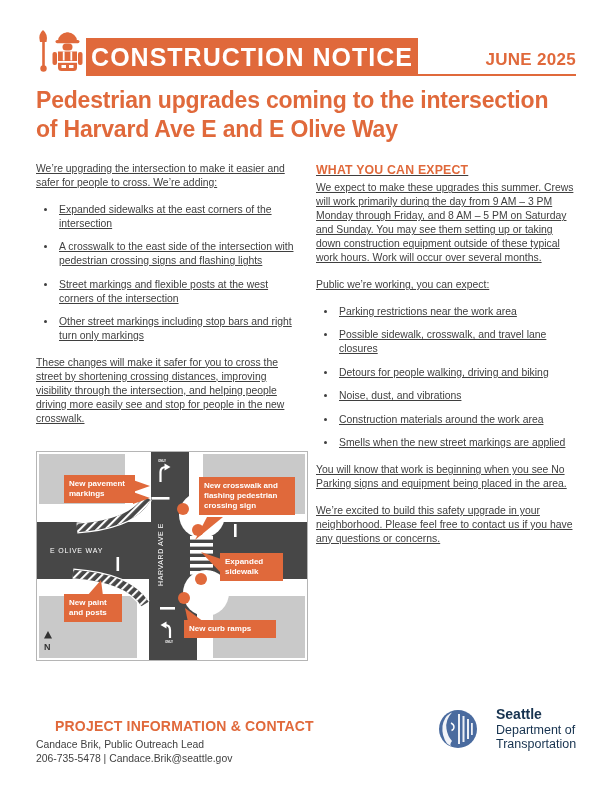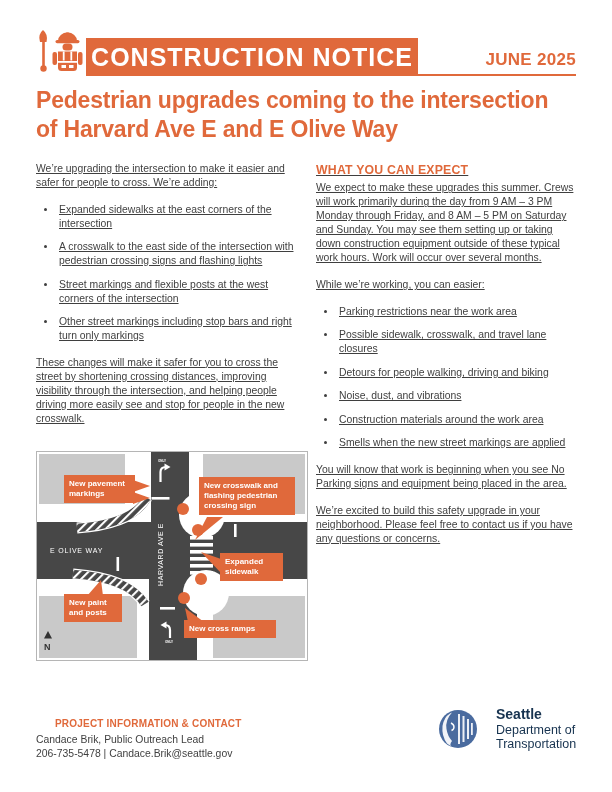--- a/index.html
+++ b/index.html
@@ -28,21 +28,21 @@
   .sec-h { color:var(--orange); font-weight:700; font-size:12.3px; letter-spacing:.2px; margin-bottom:3px; }
 
   
   .map { position:relative; width:272px; height:210px; margin-top:25px; border:1px solid #b5b5b5; background:#fff; }
   .map svg { position:absolute; left:0; top:0; }
   .callout { position:absolute; background:var(--orange); color:#fff; font-weight:700;
              font-size:8px; line-height:1.28; padding:4px 5px; }
 
   
   .contact { position:absolute; left:36px; top:717px; font-size:10.4px; color:var(--text); line-height:1.35; }
-  .contact .sec-h { font-size:10px; margin-bottom:2px;padding-left:19px; }
+  .contact .sec-h { font-size:14px; margin-bottom:2px;padding-left:19px; }
   .sdot { position:absolute; left:438px; top:706px; display:flex; align-items:center; }
   .sdot-text { margin-left:18px; color:var(--navy); font-size:12.5px; line-height:1.18; }
   .sdot-text .b1 { font-weight:700; font-size:14px; }
 </style>
 </head>
 <body>
 
 <div class="page" style="--orange:#E0693B; --text:#3F3F3F; --navy:#16324F;">
 
   <div class="hdr-icon">
@@ -168,28 +168,28 @@
 
         <g>
           <polygon points="11,179 7,186.5 15,186.5" fill="#333333"></polygon>
           <text x="7" y="198" font-size="9" font-weight="bold" fill="#333333">N</text>
         </g>
       </svg>
       <div class="callout" style="left:27px; top:23px; width:71px;">New pavement markings</div>
       <div class="callout" style="left:162px; top:25px; width:96px;">New crosswalk and flashing pedestrian crossing sign</div>
       <div class="callout" style="left:183px; top:101px; width:63px;">Expanded sidewalk</div>
       <div class="callout" style="left:27px; top:142px; width:58px;">New paint and posts</div>
-      <div class="callout" style="left:147px; top:168px; width:92px;">New cross ramps</div>
+      <div class="callout" style="left:147px; top:168px; width:92px;">New curb ramps</div>
     </div>
   </div>
 
   <div class="col col-right">
     <div class="sec-h">WHAT YOU CAN EXPECT</div>
     <p>We expect to make these upgrades this summer. Crews will work primarily during the day from 9 AM – 3 PM Monday through Friday, and 8 AM – 5 PM on Saturday and Sunday. You may see them setting up or taking down construction equipment outside of these typical work hours. Work will occur over several months.</p>
-    <p>While we’re working, you can easier:</p>
+    <p>Public we’re working, you can expect:</p>
     <ul>
       <li>Parking restrictions near the work area</li>
       <li>Possible sidewalk, crosswalk, and travel lane closures</li>
       <li>Detours for people walking, driving and biking</li>
       <li>Noise, dust, and vibrations</li>
       <li>Construction materials around the work area</li>
       <li>Smells when the new street markings are applied</li>
     </ul>
     <p>You will know that work is beginning when you see No Parking signs and equipment being placed in the area.</p>
     <p>We’re excited to build this safety upgrade in your neighborhood. Please feel free to contact us if you have any questions or concerns.</p>

